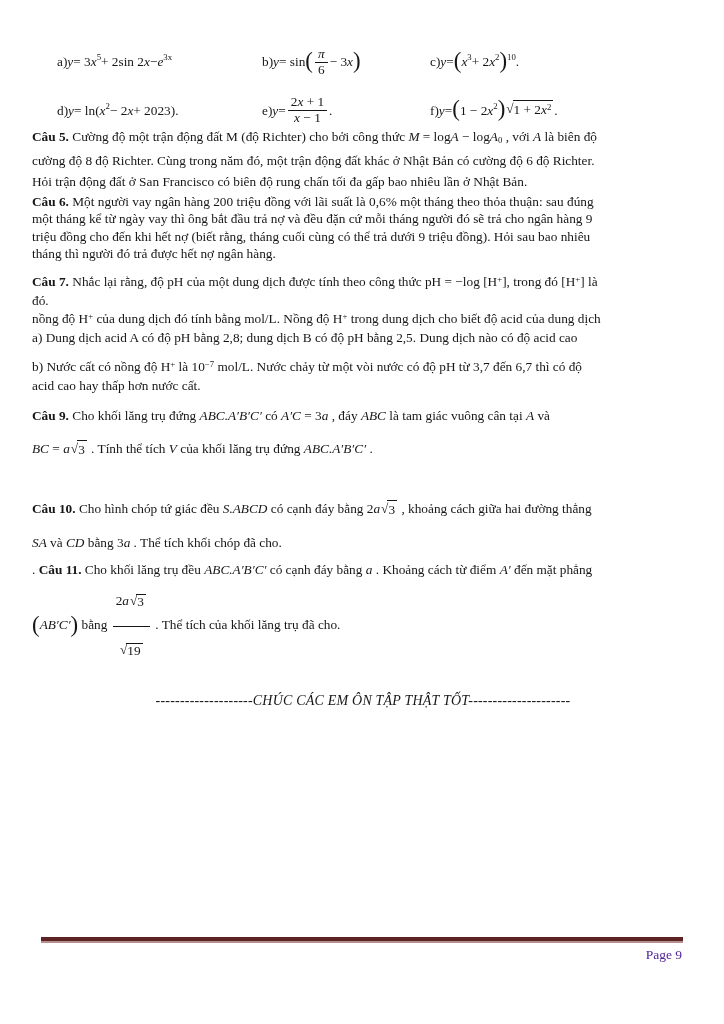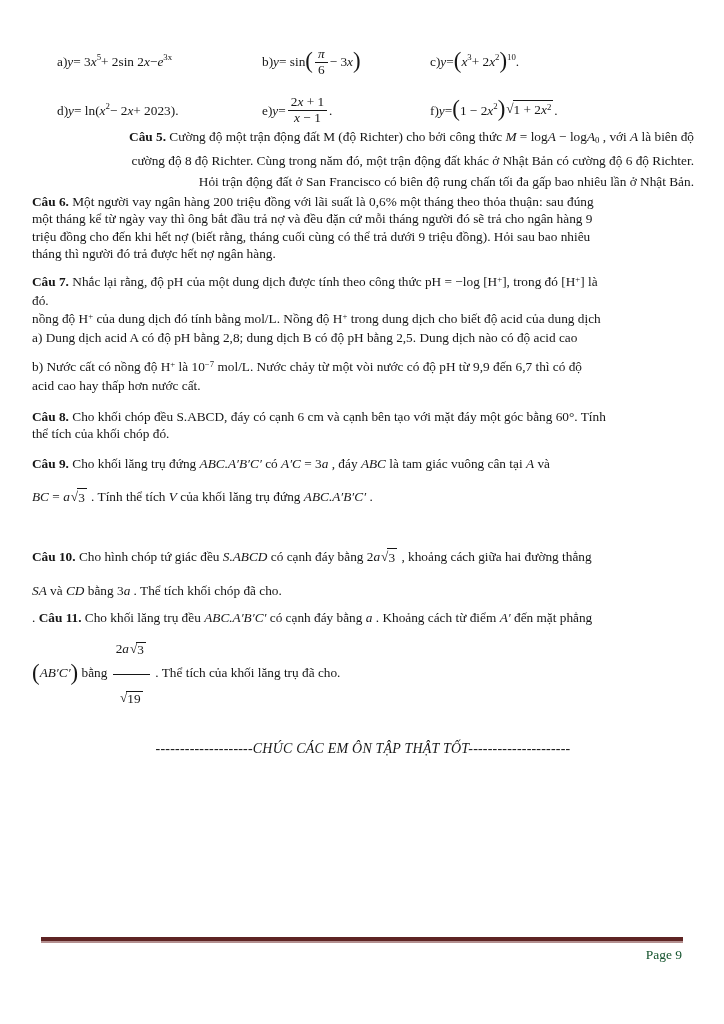--- a/index.html
+++ b/index.html
@@ -9,40 +9,40 @@
   }
   .doc{padding:40px 30px 0 32px;font-size:13.3px;line-height:17.5px;}
   
   .fgrid{display:grid;grid-template-columns:205px 168px auto;padding-left:25px;align-items:center;}
   .fg-r1{height:44px;}
   .fg-r2{height:42px;}
   .fcell{display:flex;align-items:center;white-space:nowrap;}
   
   .para{margin:0;}
   .line{white-space:nowrap;}
-  .lh-wide .line{line-height:21.5px;text-align:right;}
+  .lh-wide .line{line-height:21.5px;}
   .closing{text-align:center;font-size:14px;letter-spacing:.2px;}
   
   .b{font-weight:700;}
   .i{font-style:italic;}
   .bi{font-weight:400;font-style:italic;}
   .sup{position:relative;top:-.45em;font-size:.66em;}
   .sub{position:relative;top:.28em;font-size:.66em;}
   .frac{display:inline-block;vertical-align:middle;text-align:center;line-height:1.12;margin:0 2px;}
   .frac>.num,.frac>.den{display:block;padding:0 3px;}
   .frac>.den{border-top:1px solid #161616;}
   .sqrt{display:inline-block;white-space:nowrap;margin:16px 1px;}
   .sqrt>.rad{display:inline-block;vertical-align:top;margin-right:-1px;}
   .sqrt>.rdc{display:inline-block;vertical-align:top;border-top:1px solid #161616;padding:0 2px 0 1px;}
   .bigp{font-size:1.72em;font-weight:400;line-height:0;position:relative;top:-1px;vertical-align:middle;}
   
   .footer-rule{position:absolute;left:41px;right:41px;top:937px;}
   .frule-dark{height:4px;}
   .frule-light{height:2px;}
-  .pagenum{position:absolute;right:42px;top:947px;font-size:13.5px;color:#14532d;}
+  .pagenum{position:absolute;right:42px;top:947px;font-size:13.5px;color:#4c1d95;}
 </style>
 </head>
 <body>
 
 <div class="page">
   <div class="doc">
       <div class="fgrid fg-r1">
         <div class="fcell">
           <span>a)  </span>
           <span class="i">y</span>
@@ -128,26 +128,22 @@
         <div class="line"><span>triệu đồng cho đến khi hết nợ (biết rằng, tháng cuối cùng có thể trả dưới 9 triệu đồng). Hỏi sau bao nhiêu</span></div>
         <div class="line"><span>tháng thì người đó trả được hết nợ ngân hàng.</span></div>
       </div>
       <div class="para" style="margin-top: 10px;">
         <div class="line"><span class="b">Câu 7.</span><span> Nhắc lại rằng, độ pH của một dung dịch được tính theo công thức pH = −log [H</span><span class="sup">+</span><span>], trong đó [H</span><span class="sup">+</span><span>] là</span></div>
         <div class="line"><span>đó.</span></div>
         <div class="line"><span>nồng độ H</span><span class="sup">+</span><span> của dung dịch đó tính bằng mol/L. Nồng độ H</span><span class="sup">+</span><span> trong dung dịch cho biết độ acid của dung dịch</span></div>
         <div class="line"><span>   a) Dung dịch acid A có độ pH bằng 2,8; dung dịch B có độ pH bằng 2,5. Dung dịch nào có độ acid cao</span></div>
       </div>
       <div class="para" style="margin-top: 11px;">
-        <div class="line"><span>   b) Nước cất có nồng độ H</span><span class="sup">+</span><span> là 10</span><span class="sup">−7</span><span> mol/L. Nước chảy từ một vòi nước có độ pH từ 9,9 đến 6,7 thì có độ</span></div>
+        <div class="line"><span>   b) Nước cất có nồng độ H</span><span class="sup">+</span><span> là 10</span><span class="sup">−7</span><span> mol/L. Nước chảy từ một vòi nước có độ pH từ 3,7 đến 6,7 thì có độ</span></div>
         <div class="line"><span>acid cao hay thấp hơn nước cất.</span></div>
-      </div>
-      <div class="para" style="margin-top: 13px;">
-        <div class="line"><span> </span><span class="b">Câu 8.</span><span> Cho khối chóp đều S.ABCD, đáy có cạnh 6 cm và cạnh bên tạo với mặt đáy một góc bằng 60°. Tính</span></div>
-        <div class="line"><span> thể tích của khối chóp đó.</span></div>
       </div>
       <div class="para" style="margin-top: 12px;">
         <div class="line"><span class="b">Câu 9.</span><span> Cho khối lăng trụ đứng </span><span class="i">ABC.A′B′C′</span><span> có </span><span class="i">A′C</span><span> = 3</span><span class="i">a</span><span> , đáy </span><span class="i">ABC</span><span> là tam giác vuông cân tại </span><span class="i">A</span><span> và</span></div>
         <div class="line"><span class="i">BC</span><span> = </span><span class="i">a</span><span class="sqrt"><span class="rad">√</span><span class="rdc"><span>3</span></span></span><span> . Tính thể tích </span><span class="i">V</span><span> của khối lăng trụ đứng </span><span class="i">ABC.A′B′C′</span><span> .</span></div>
       </div>
       <div class="para" style="margin-top: 9px;">
         <div class="line"><span class="b">Câu 10.</span><span> Cho hình chóp tứ giác đều </span><span class="i">S.ABCD</span><span> có cạnh đáy bằng 2</span><span class="i">a</span><span class="sqrt"><span class="rad">√</span><span class="rdc"><span>3</span></span></span><span> , khoảng cách giữa hai đường thẳng</span></div>
         <div class="line"><span class="i">SA</span><span> và </span><span class="i">CD</span><span> bằng 3</span><span class="i">a</span><span> . Thể tích khối chóp đã cho.</span></div>
       </div>
       <div class="para" style="margin-top: 9px;">

